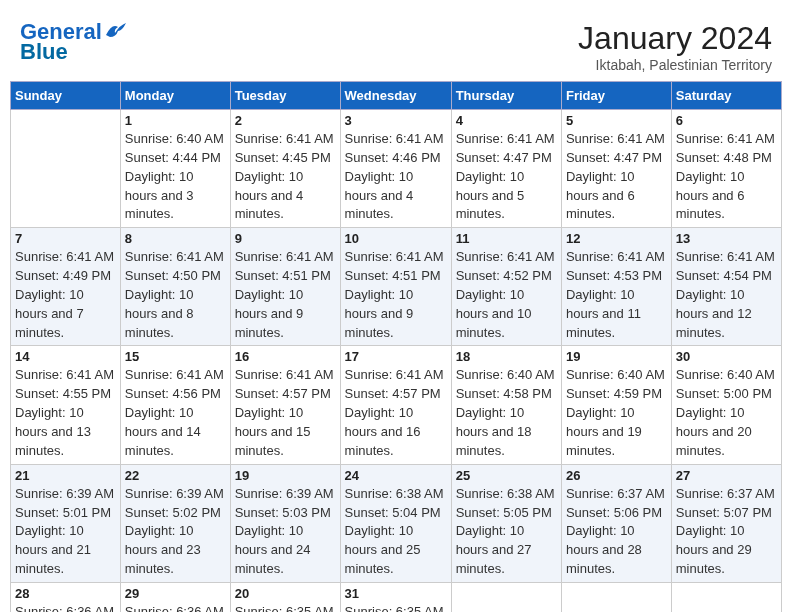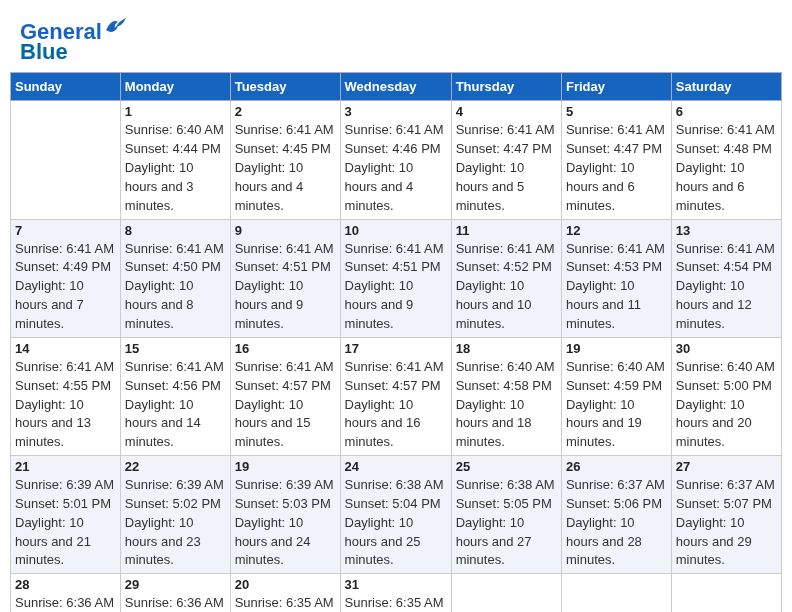--- a/index.html
+++ b/index.html
@@ -79,30 +79,34 @@
     }
     .row-alt td {
       background: #f0f4fa;
     }
   </style>
 </head>
 <body>
 
 <div class="header">
   <div class="logo">
-    <div style="display:flex;">
+    <div style="display:flex;align-items:center;">
       <span class="logo-text">
         <span class="blue">General</span>
       </span>
 
       <svg width="22" height="18" viewBox="0 0 22 18" style="margin-left:2px;margin-top:-4px;">
         <path d="M2 14 Q8 2 14 6 Q10 8 11 12 Q16 4 22 2 Q18 10 14 10 Q12 16 6 16 Z" fill="#1565c0"></path>
       </svg>
     </div>
     <span class="logo-text" style="color:#0369a1;font-size:22px;margin-top:-4px;">Blue</span>
+  </div>
+  <div class="title-block">
+    <div class="month-title">January 2024</div>
+    <div class="location">Iktabah, Palestinian Territory</div>
   </div>
 </div>
 
 <table class="calendar">
   <thead>
     <tr>
     <th>Sunday</th>
         <th>Monday</th>
         <th>Tuesday</th>
         <th>Wednesday</th>

